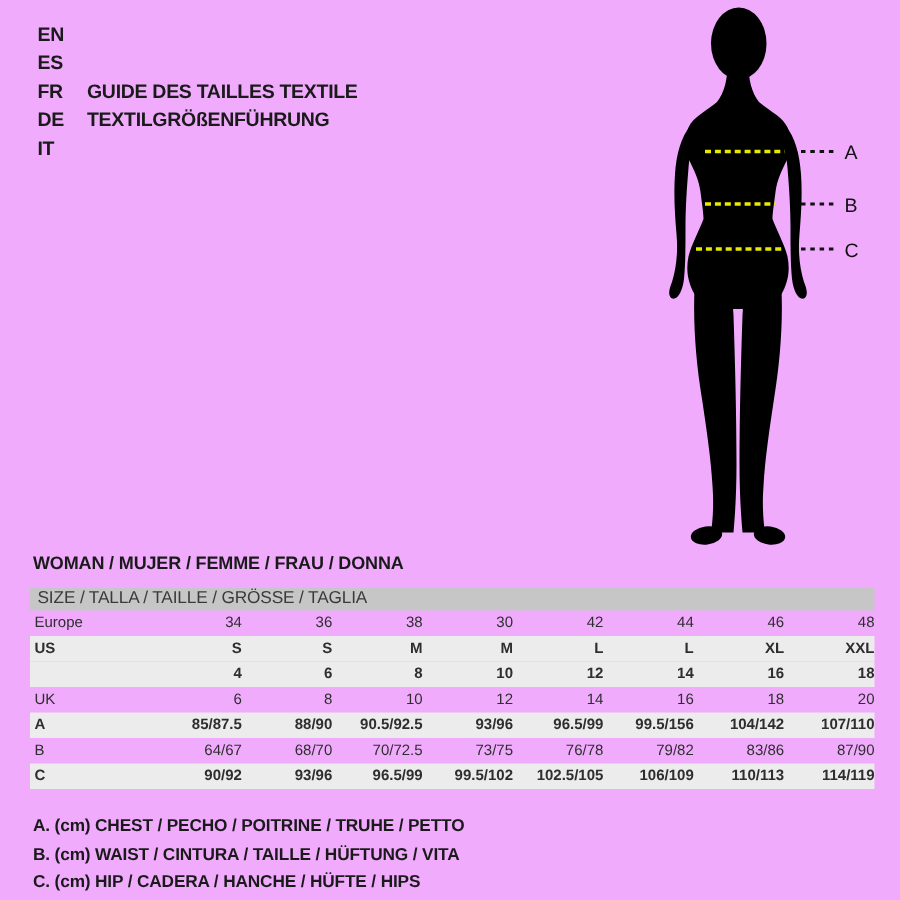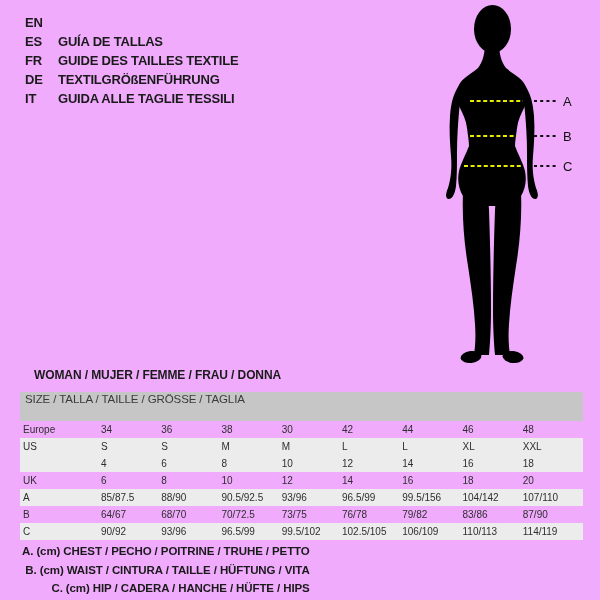--- a/index.html
+++ b/index.html
@@ -12,61 +12,59 @@
               font-weight:bold; font-size:13px; font-stretch:condensed; letter-spacing:-0.2px; }
   .lang-code { width:33px; flex:0 0 33px; }
   .lang-label { white-space:nowrap; }
 
   
   .figure-wrap { position:absolute; left:415px; top:0; width:185px; height:372px; }
   .figure-wrap svg { display:block; width:185px; height:372px; }
   .marker-label { font-family:"Liberation Sans", sans-serif; font-size:13px; fill:#111; }
 
   
-  .woman-title { position:absolute; left:34px; top:368px; font-size:12px; font-weight:bold;
+  .woman-title { position:absolute; left:22px; top:368px; font-size:12px; font-weight:bold;
                  font-stretch:condensed; letter-spacing:-0.1px; white-space:nowrap; }
 
   
   .size-table { position:absolute; left:20px; top:392px; width:563px; font-stretch:condensed; }
-  .t-header { background:#c6c6c6; height:29px; line-height:15px; font-size:11.5px;
+  .t-header { background:#c6c6c6; height:15px; line-height:15px; font-size:11.5px;
               padding-left:5px; color:#3a3a3a; letter-spacing:-0.1px; }
   .t-row { display:flex; height:17px; line-height:17px; font-size:10px; color:#2e2e2e; }
-  .t-row.shaded { background:#ececec; }
+  .t-row.shaded { background:#ececec;font-weight:bold; }
   .t-label { flex:0 0 78px; width:78px; padding-left:3px; text-align:left; }
-  .t-cell { flex:1 1 0; text-align:left; }
-
-  
-  .legend-block { position:absolute; left:22px; top:542px;text-align:right; }
+  .t-cell { flex:1 1 0; text-align:right; }
+
+  
+  .legend-block { position:absolute; left:22px; top:542px; }
   .legend-line { height:18.5px; line-height:18.5px; font-size:11.5px; font-weight:bold;
                  font-stretch:condensed; letter-spacing:-0.1px; white-space:nowrap; }
 </style>
 </head>
 <body>
 
 <div class="stage">
 
   <div class="lang-block">
     <div class="lang-row">
       <span class="lang-code">EN</span>
     </div>
     <div class="lang-row">
       <span class="lang-code">ES</span>
-      <span class="lang-label">GUÍA DE TALLAS</span>
     </div>
     <div class="lang-row">
       <span class="lang-code">FR</span>
       <span class="lang-label">GUIDE DES TAILLES TEXTILE</span>
     </div>
     <div class="lang-row">
       <span class="lang-code">DE</span>
       <span class="lang-label">TEXTILGRÖßENFÜHRUNG</span>
     </div>
     <div class="lang-row">
       <span class="lang-code">IT</span>
-      <span class="lang-label">GUIDA ALLE TAGLIE TESSILI</span>
     </div>
   </div>
 
   <div class="figure-wrap">
     <svg viewBox="415 0 185 372" xmlns="http://www.w3.org/2000/svg">
       <g fill="#000000">
 
         <ellipse cx="492.5" cy="29" rx="18.5" ry="24"></ellipse>
 
         <path d="M 485 44

